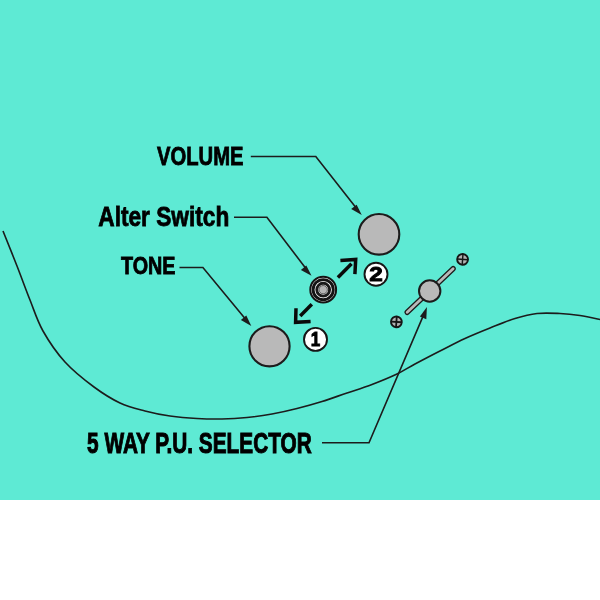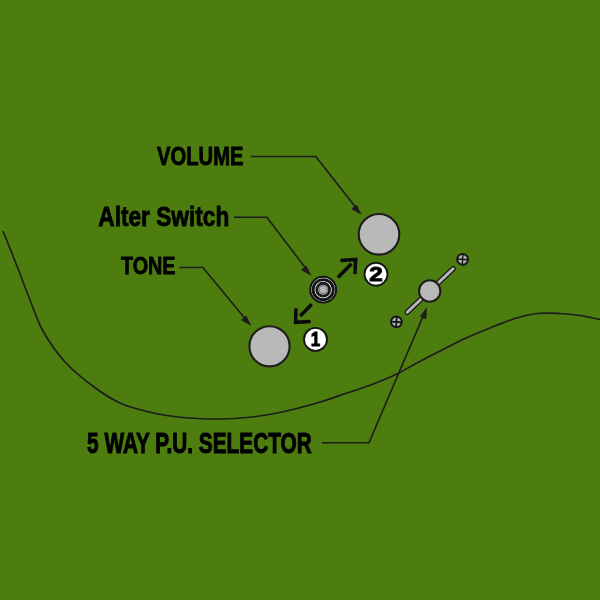--- a/index.html
+++ b/index.html
@@ -1,16 +1,16 @@
 <!DOCTYPE html>
 <html><head>
 <meta charset="utf-8">
 <style>
 html,body{margin:0;padding:0;background:#ffffff;}
-#stage{position:relative;width:600px;height:600px;background:#4d7c0f;overflow:hidden;}
+#stage{position:relative;width:600px;height:500px;background:#5eead4;overflow:hidden;}
 svg{display:block;}
 text{font-family:"Liberation Sans",sans-serif;font-weight:bold;fill:#000;}
 </style>
 </head>
 <body>
 <div id="stage">
 <svg width="600" height="600" viewBox="0 0 600 600">
 
   <path d="M3,231 C5.3,236.8 12.5,254.5 17,266 C21.5,277.5 25.7,289.2 30,300 C34.3,310.8 37.2,320.7 43,331 C48.8,341.3 56.5,352.7 65,362 C73.5,371.3 84.8,380.2 94,387 C103.2,393.8 111.5,399.0 120,403 C128.5,407.0 136.7,408.8 145,411 C153.3,413.2 161.3,414.8 170,416 C178.7,417.2 188.3,418.0 197,418.5 C205.7,419.0 213.7,419.2 222,419 C230.3,418.8 238.7,418.3 247,417.5 C255.3,416.7 263.7,415.5 272,414 C280.3,412.5 288.7,410.6 297,408.5 C305.3,406.4 313.7,404.1 322,401.5 C330.3,398.9 338.7,395.8 347,393 C355.3,390.2 363.7,387.7 372,384.5 C380.3,381.3 389.8,377.4 397,374 C404.2,370.6 407.8,367.8 415,364 C422.2,360.2 431.7,355.2 440,351 C448.3,346.8 456.7,342.3 465,338.5 C473.3,334.7 481.7,331.3 490,328 C498.3,324.7 507.2,320.9 515,318.5 C522.8,316.1 529.5,314.3 537,313.5 C544.5,312.7 552.8,313.2 560,313.5 C567.2,313.8 573.3,314.5 580,315.5 C586.7,316.5 596.7,318.8 600,319.5" fill="none" stroke="#1c1c1c" stroke-width="1.6"></path>
 

